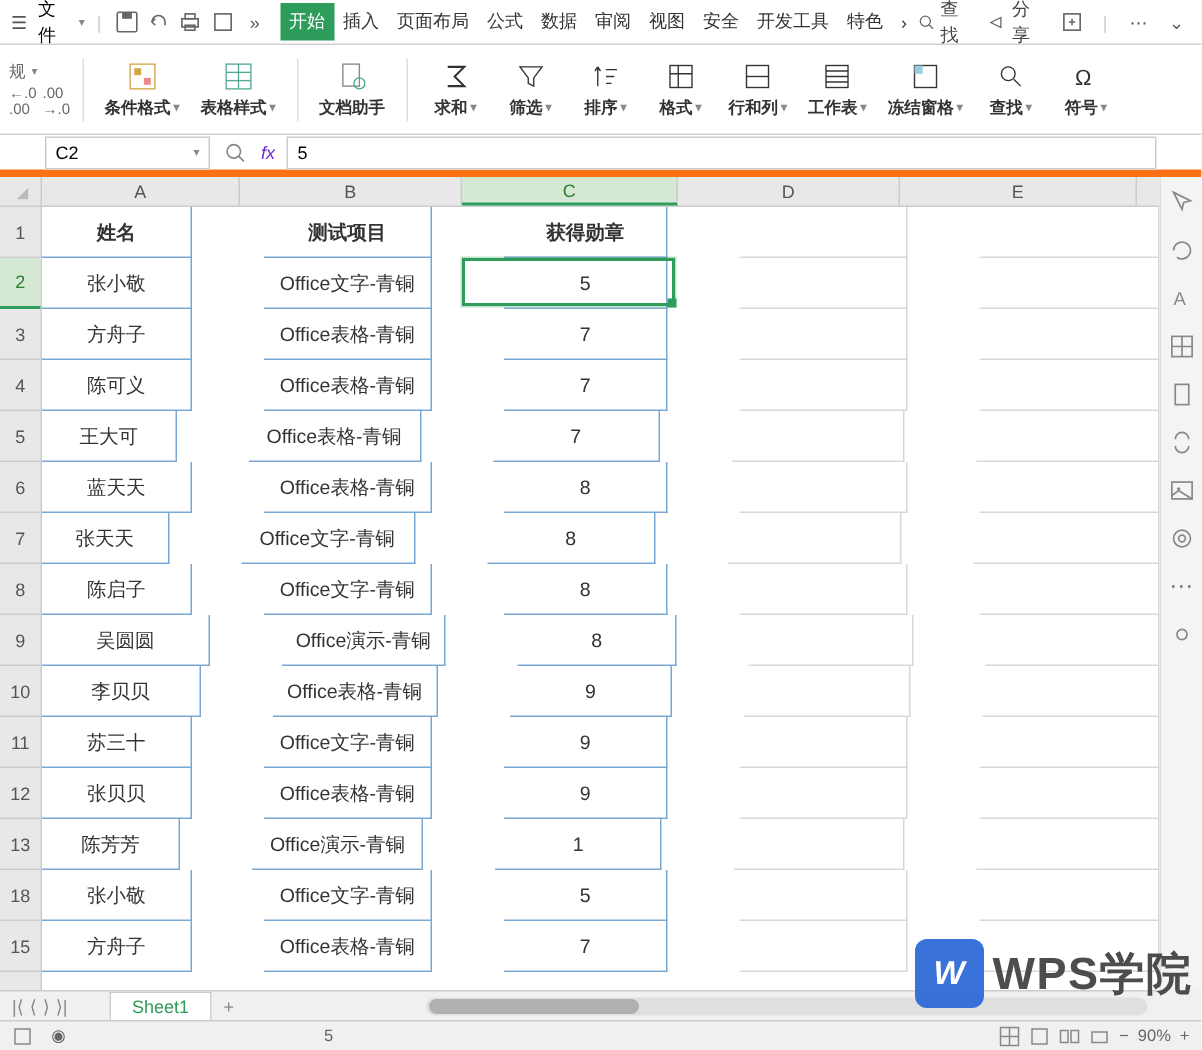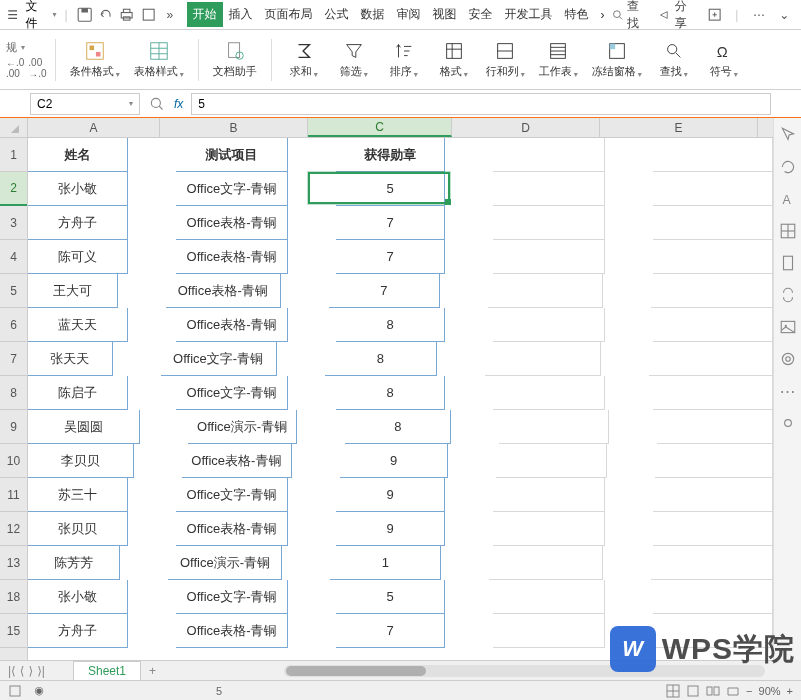--- a/index.html
+++ b/index.html
@@ -17,27 +17,27 @@
 .menu-btn { display: flex; align-items: center; gap: 3px; font-size: 12px; color: #444; cursor: pointer; }
 .menu-btn svg { width: 14px; height: 14px; }
 
 
 .ribbon { height: 60px; background: #fff; border-bottom: 1px solid #d0d0d0; display: flex; align-items: center; padding: 0 6px; gap: 2px; }
 .rib-small { display: flex; flex-direction: column; gap: 2px; font-size: 11px; color: #666; }
 .rib-small-row { display: flex; gap: 4px; align-items: center; }
 .rib-sep { width: 1px; height: 42px; background: #ddd; margin: 0 6px; }
 .rib-btn { display: flex; flex-direction: column; align-items: center; gap: 2px; padding: 2px 6px; cursor: pointer; font-size: 11px; color: #333; min-width: 48px; }
 .rib-btn svg { width: 22px; height: 22px; }
-.rib-btn .label { display: flex; align-items: flex-end; gap: 2px; }
+.rib-btn .label { display: flex; align-items: center; gap: 2px; font-weight: bold; }
 .chev { font-size: 8px; color: #888; }
 
 
-.formula-row { height: 28px; background: #fff; border-bottom: 1px solid #f97316; display: flex; align-items: center; padding-left: 30px; gap: 8px; font-size: 12px; }
+.formula-row { height: 28px; background: #fff; border-bottom: 5px solid #f97316; display: flex; align-items: center; padding-left: 30px; gap: 8px; font-size: 12px; }
 .name-box { width: 110px; height: 22px; border: 1px solid #ccc; display: flex; align-items: center; justify-content: space-between; padding: 0 6px; background: #fff; }
-.fx-icon { color: #0369a1; font-style: italic; }
+.fx-icon { color: #6d28d9; font-style: italic; }
 .formula-input { flex: 1; height: 22px; border: 1px solid #ccc; padding: 0 6px; background: #fff; display: flex; align-items: center; margin-right: 30px; }
 
 
 .grid-wrap { position: absolute; top: 118px; left: 0; right: 28px; bottom: 40px; background: #fff; overflow: hidden; }
 .corner { position: absolute; top: 0; left: 0; width: 28px; height: 20px; background: #e8e8e8; border-right: 1px solid #ccc; border-bottom: 1px solid #ccc; display:flex; align-items:center; justify-content:center;}
 .col-headers { position: absolute; top: 0; left: 28px; right: 0; height: 20px; display: flex; background: #e8e8e8; border-bottom: 1px solid #ccc; }
 .col-h { border-right: 1px solid #ccc; display: flex; align-items: center; justify-content: center; font-size: 12px; color: #555; }
 .row-headers { position: absolute; top: 20px; left: 0; width: 28px; bottom: 0; background: #e8e8e8; border-right: 1px solid #ccc; }
 .row-h { height: 34px; border-bottom: 1px solid #ccc; display: flex; align-items: center; justify-content: center; font-size: 12px; color: #555; }
 .row-h.sel { background: #d4e8d4; color: #2e7d32; border-bottom: 2px solid #2e9c5a; }

